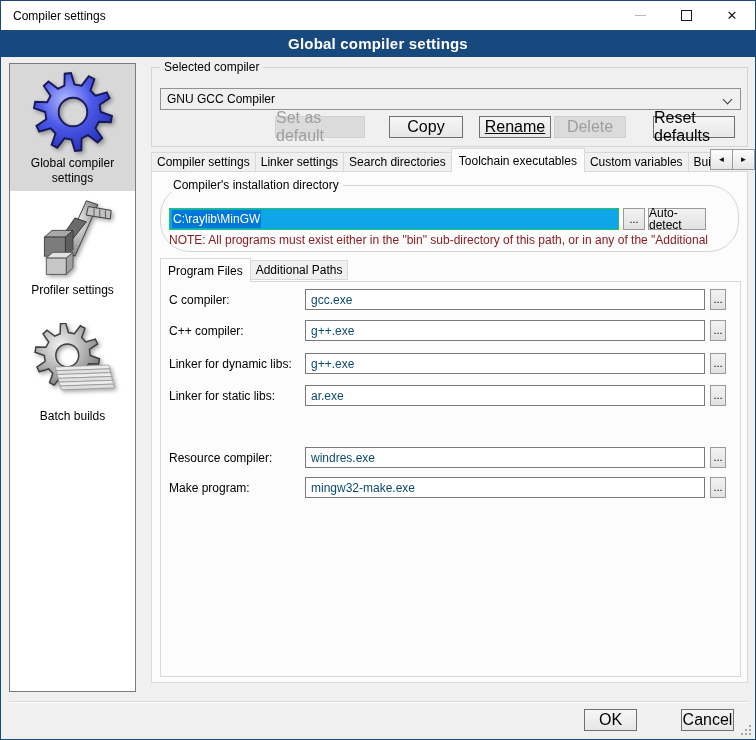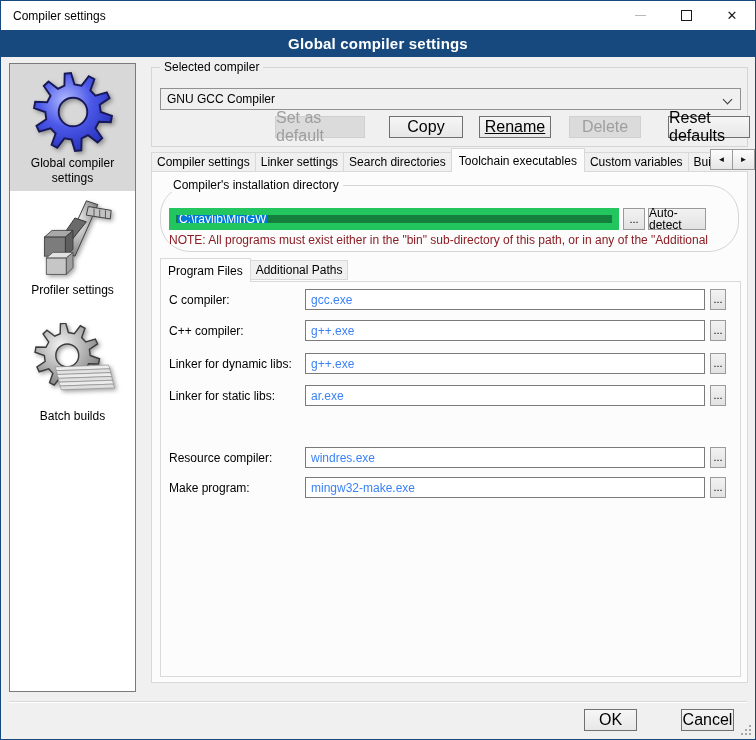--- a/index.html
+++ b/index.html
@@ -38,49 +38,49 @@
   .chev{position:absolute;right:9px;top:7px;width:6px;height:6px;border-right:1px solid #3a3a3a;border-bottom:1px solid #3a3a3a;transform:rotate(45deg);}
   .c-compiler{left:8px;top:20px;width:581px;height:22px;}
   
   .btn{box-sizing:border-box;height:22px;border:1px solid #707070;background:linear-gradient(#f6f6f6,#e7e7e7);
        display:flex;align-items:center;justify-content:center;font-size:16px;}
   .btn.disabled{border:1px solid #d0d0d0;background:#dbdbdb;color:#9e9e9e;}
   .btn-row{position:absolute;left:0;top:48px;display:flex;}
   .bw0{width:90px;margin-left:123px;}
   .bw1{width:74px;margin-left:24px;}
   .bw2{width:72px;margin-left:16px;text-decoration:underline;}
-  .bw3{width:72px;margin-left:18px;}
+  .bw3{width:72px;margin-left:3px;}
   .bw4{width:82px;margin-left:27px;}
   
   .tabstrip{position:absolute;left:150px;top:147px;width:604px;height:24px;display:flex;align-items:flex-end;}
   .tab{box-sizing:border-box;height:20px;padding:0 5px;border:1px solid #d9d9d9;background:#f0f0f0;
        display:flex;align-items:center;white-space:nowrap;margin-right:-1px;}
   .tab.active{height:24px;background:#fcfcfc;border-bottom:none;z-index:3;padding:0 7px;}
   .tab.clip{width:25px;overflow:hidden;border-right:none;padding-right:0;}
   .tab-arrows{margin-left:auto;display:flex;margin-bottom:2px;}
   .arrow-btn{box-sizing:border-box;width:23px;height:21px;border:1px solid #9a9a9a;background:linear-gradient(#fdfdfd,#e6e6e6);
        display:flex;align-items:center;justify-content:center;font-size:8px;color:#111;margin-left:-1px;}
   
   .pane{position:absolute;left:150px;top:170px;width:597px;height:512px;box-sizing:border-box;background:#fcfcfc;border:1px solid #d9d9d9;z-index:1;}
   .g-install{left:8px;top:13px;width:579px;height:67px;border-radius:30px;}
   .g-install .group-label{background:#fcfcfc;}
-  .path-input{position:absolute;left:8px;top:22px;width:450px;height:22px;box-sizing:border-box;border:7px solid #22c55e;background:#15803d;display:flex;align-items:center;overflow:hidden;}
+  .path-input{position:absolute;left:8px;top:22px;width:450px;height:22px;box-sizing:border-box;border:1px solid #22c55e;background:#0ea5e9;display:flex;align-items:center;overflow:hidden;}
   .path-input .sel-text{background:#0078d7;color:#fff;padding:2px 1px;margin-left:2px;white-space:pre;}
   .mini-btn{position:absolute;box-sizing:border-box;border:1px solid #9a9a9a;background:linear-gradient(#f2f2f2,#e2e2e2);
        display:flex;align-items:center;justify-content:center;font-size:11px;line-height:1;}
   .b-browse-main{left:462px;top:22px;width:22px;height:22px;}
   .b-autodetect{left:487px;top:22px;width:58px;height:22px;font-size:12px;}
   .note{position:absolute;left:8px;top:47px;right:1px;white-space:nowrap;overflow:hidden;color:#8b1e24;}
   
   .subtabstrip{position:absolute;left:8px;top:86px;width:581px;height:24px;display:flex;align-items:center;}
   .pane2{position:absolute;left:8px;top:109px;width:581px;height:396px;box-sizing:border-box;background:#fcfcfc;border:1px solid #d9d9d9;}
   .frow{position:absolute;left:0;right:0;height:22px;}
   .frow .flabel{position:absolute;left:8px;top:4px;}
   .finput{position:absolute;left:144px;top:0;width:400px;height:21px;box-sizing:border-box;border:1px solid #7a7a7a;background:#fff;
-       font-family:"Liberation Sans",sans-serif;font-size:12px;padding:0 5px;color:#3b82f6;}
+       font-family:"Liberation Sans",sans-serif;font-size:12px;padding:0 5px;color:#0c4a6e;}
   .fbrowse{left:549px;top:0;width:16px;height:21px;}
   .fdrop{position:absolute;left:144px;top:0;width:421px;height:21px;border:1px solid #7a7a7a;background:#e9e9e9;}
   .fdrop .val{padding-left:6px;line-height:19px;}
   .fdrop .chev{top:7px;}
   
   .r0{top:7px;}.r1{top:38px;}.r2{top:71px;}.r3{top:103px;}.r4{top:133px;}.r5{top:165px;}.r6{top:195px;}
   
   .footer-line{position:absolute;left:8px;right:8px;top:700px;height:0;border-top:1px solid #d9d9d9;border-bottom:1px solid #fff;}
   .b-ok{position:absolute;left:583px;top:708px;width:53px;}
   .b-cancel{position:absolute;left:680px;top:708px;width:53px;}

